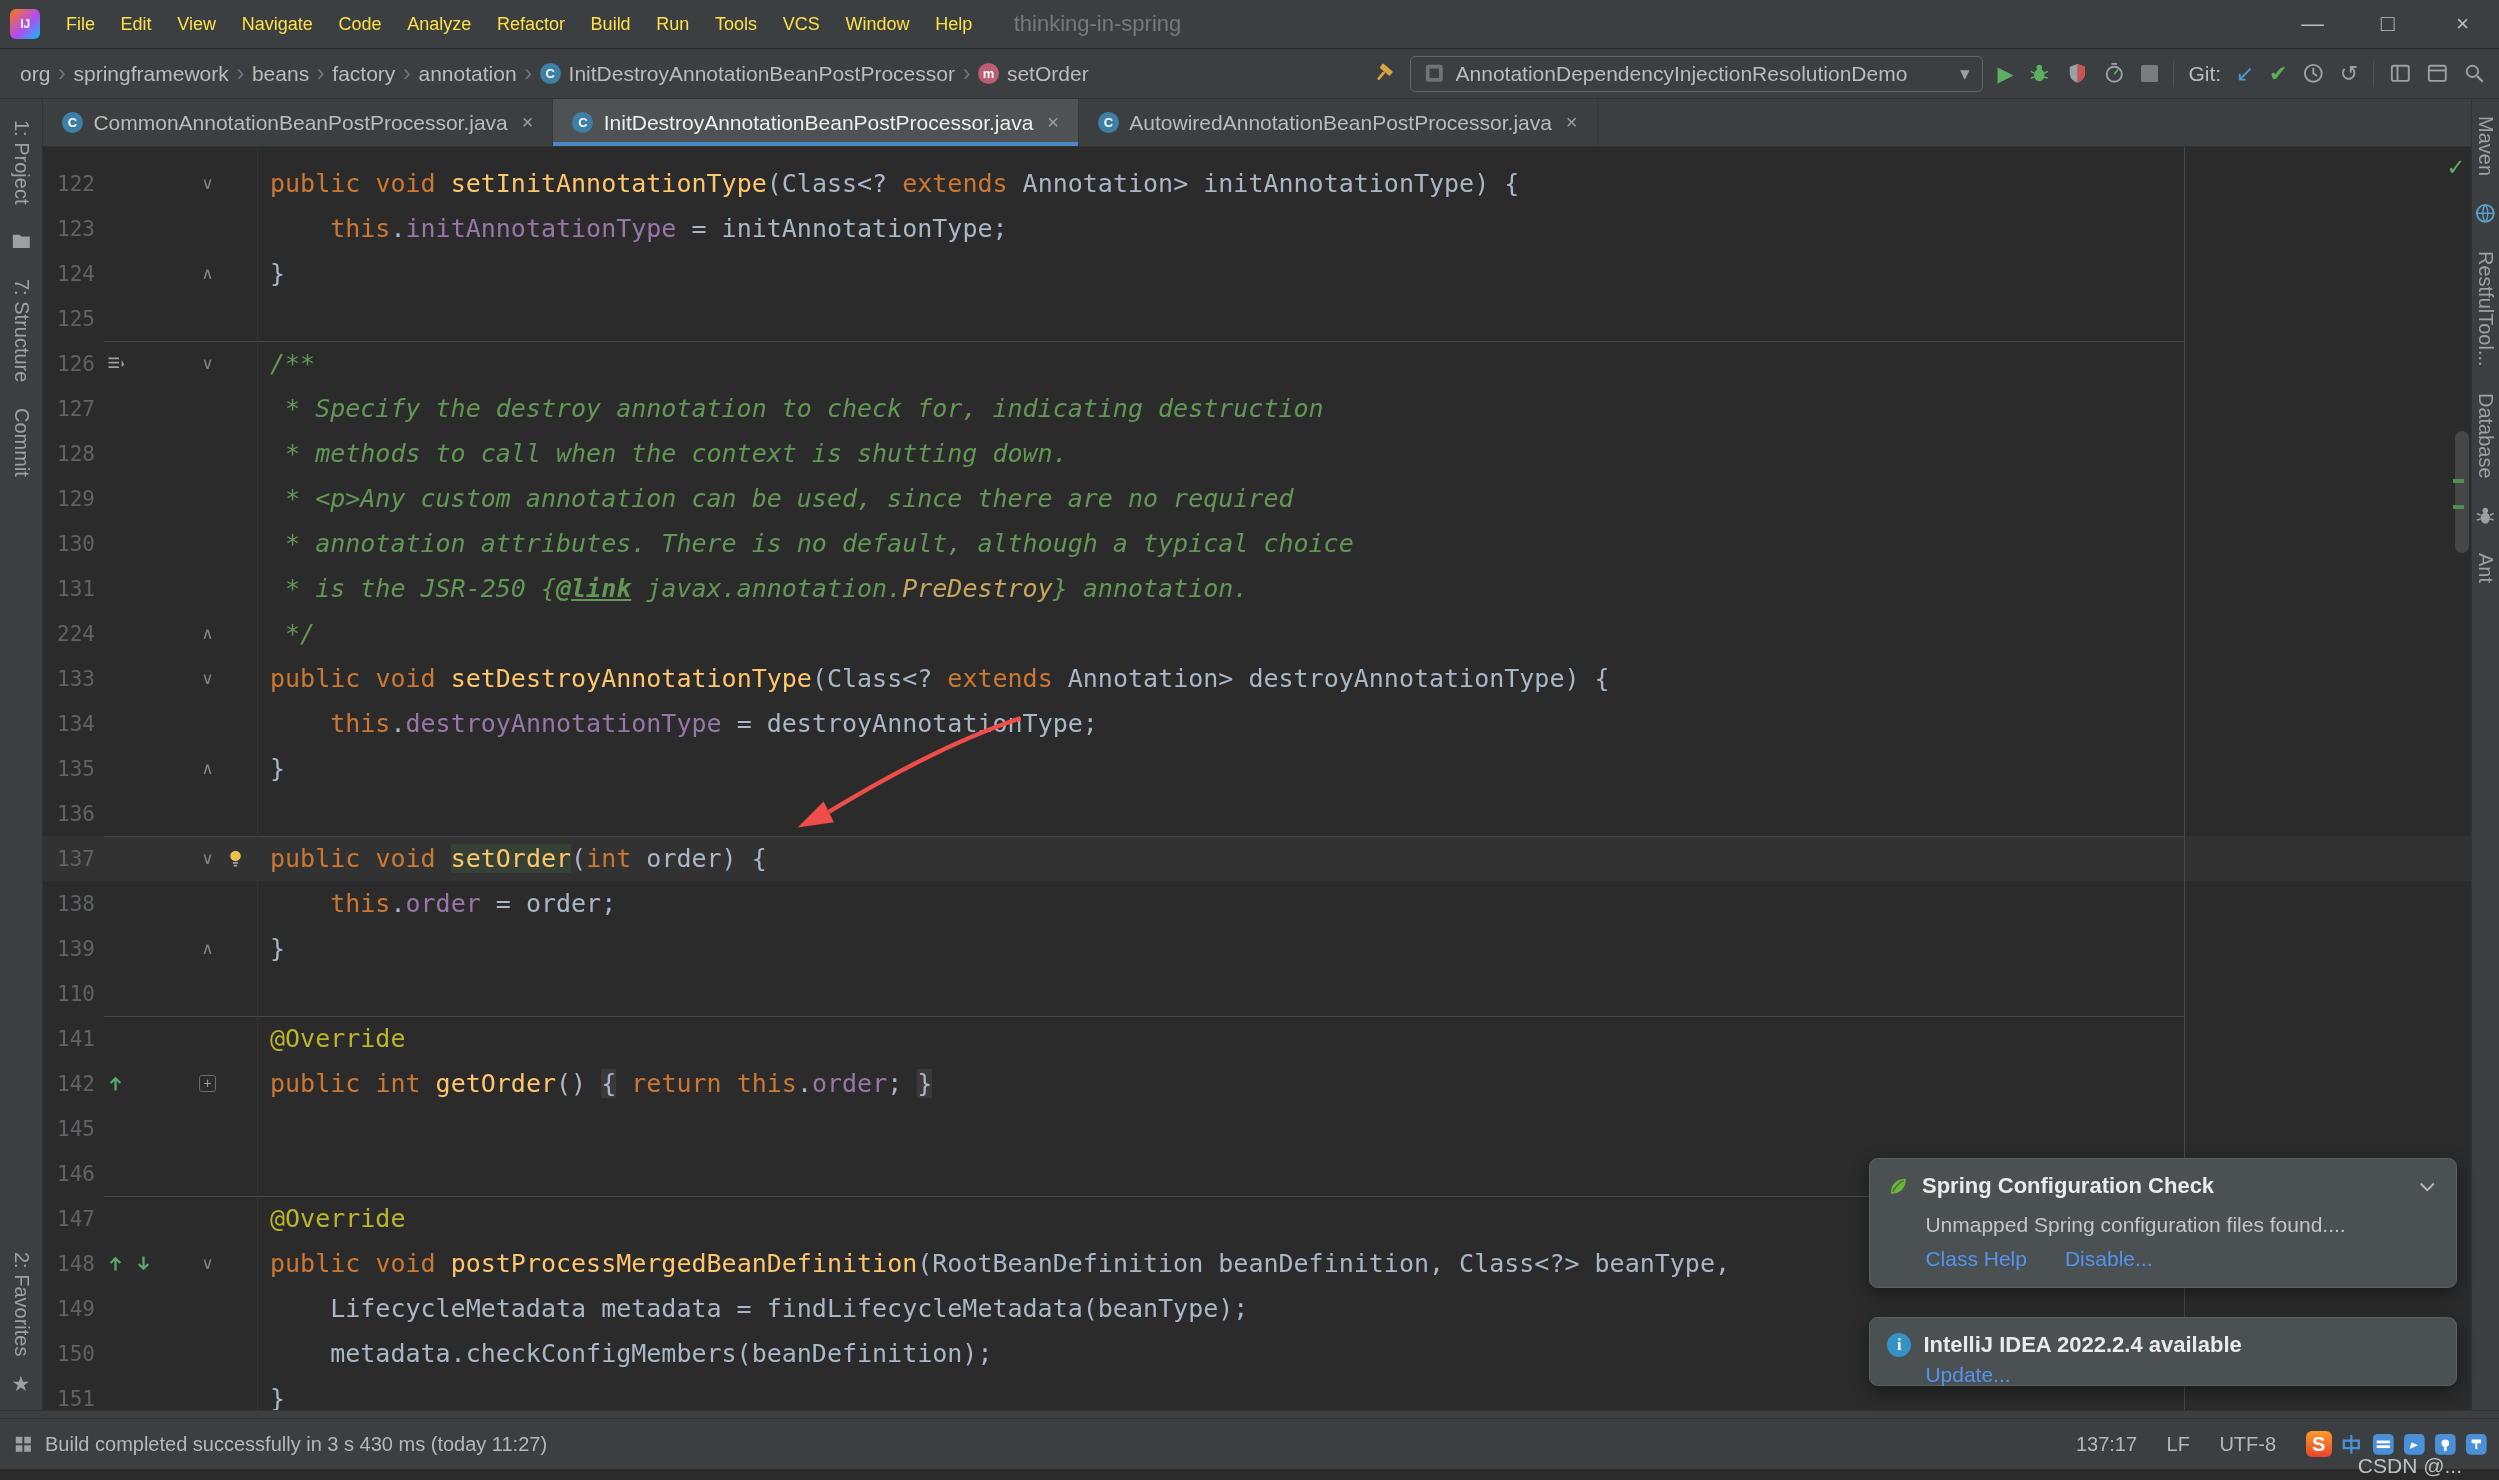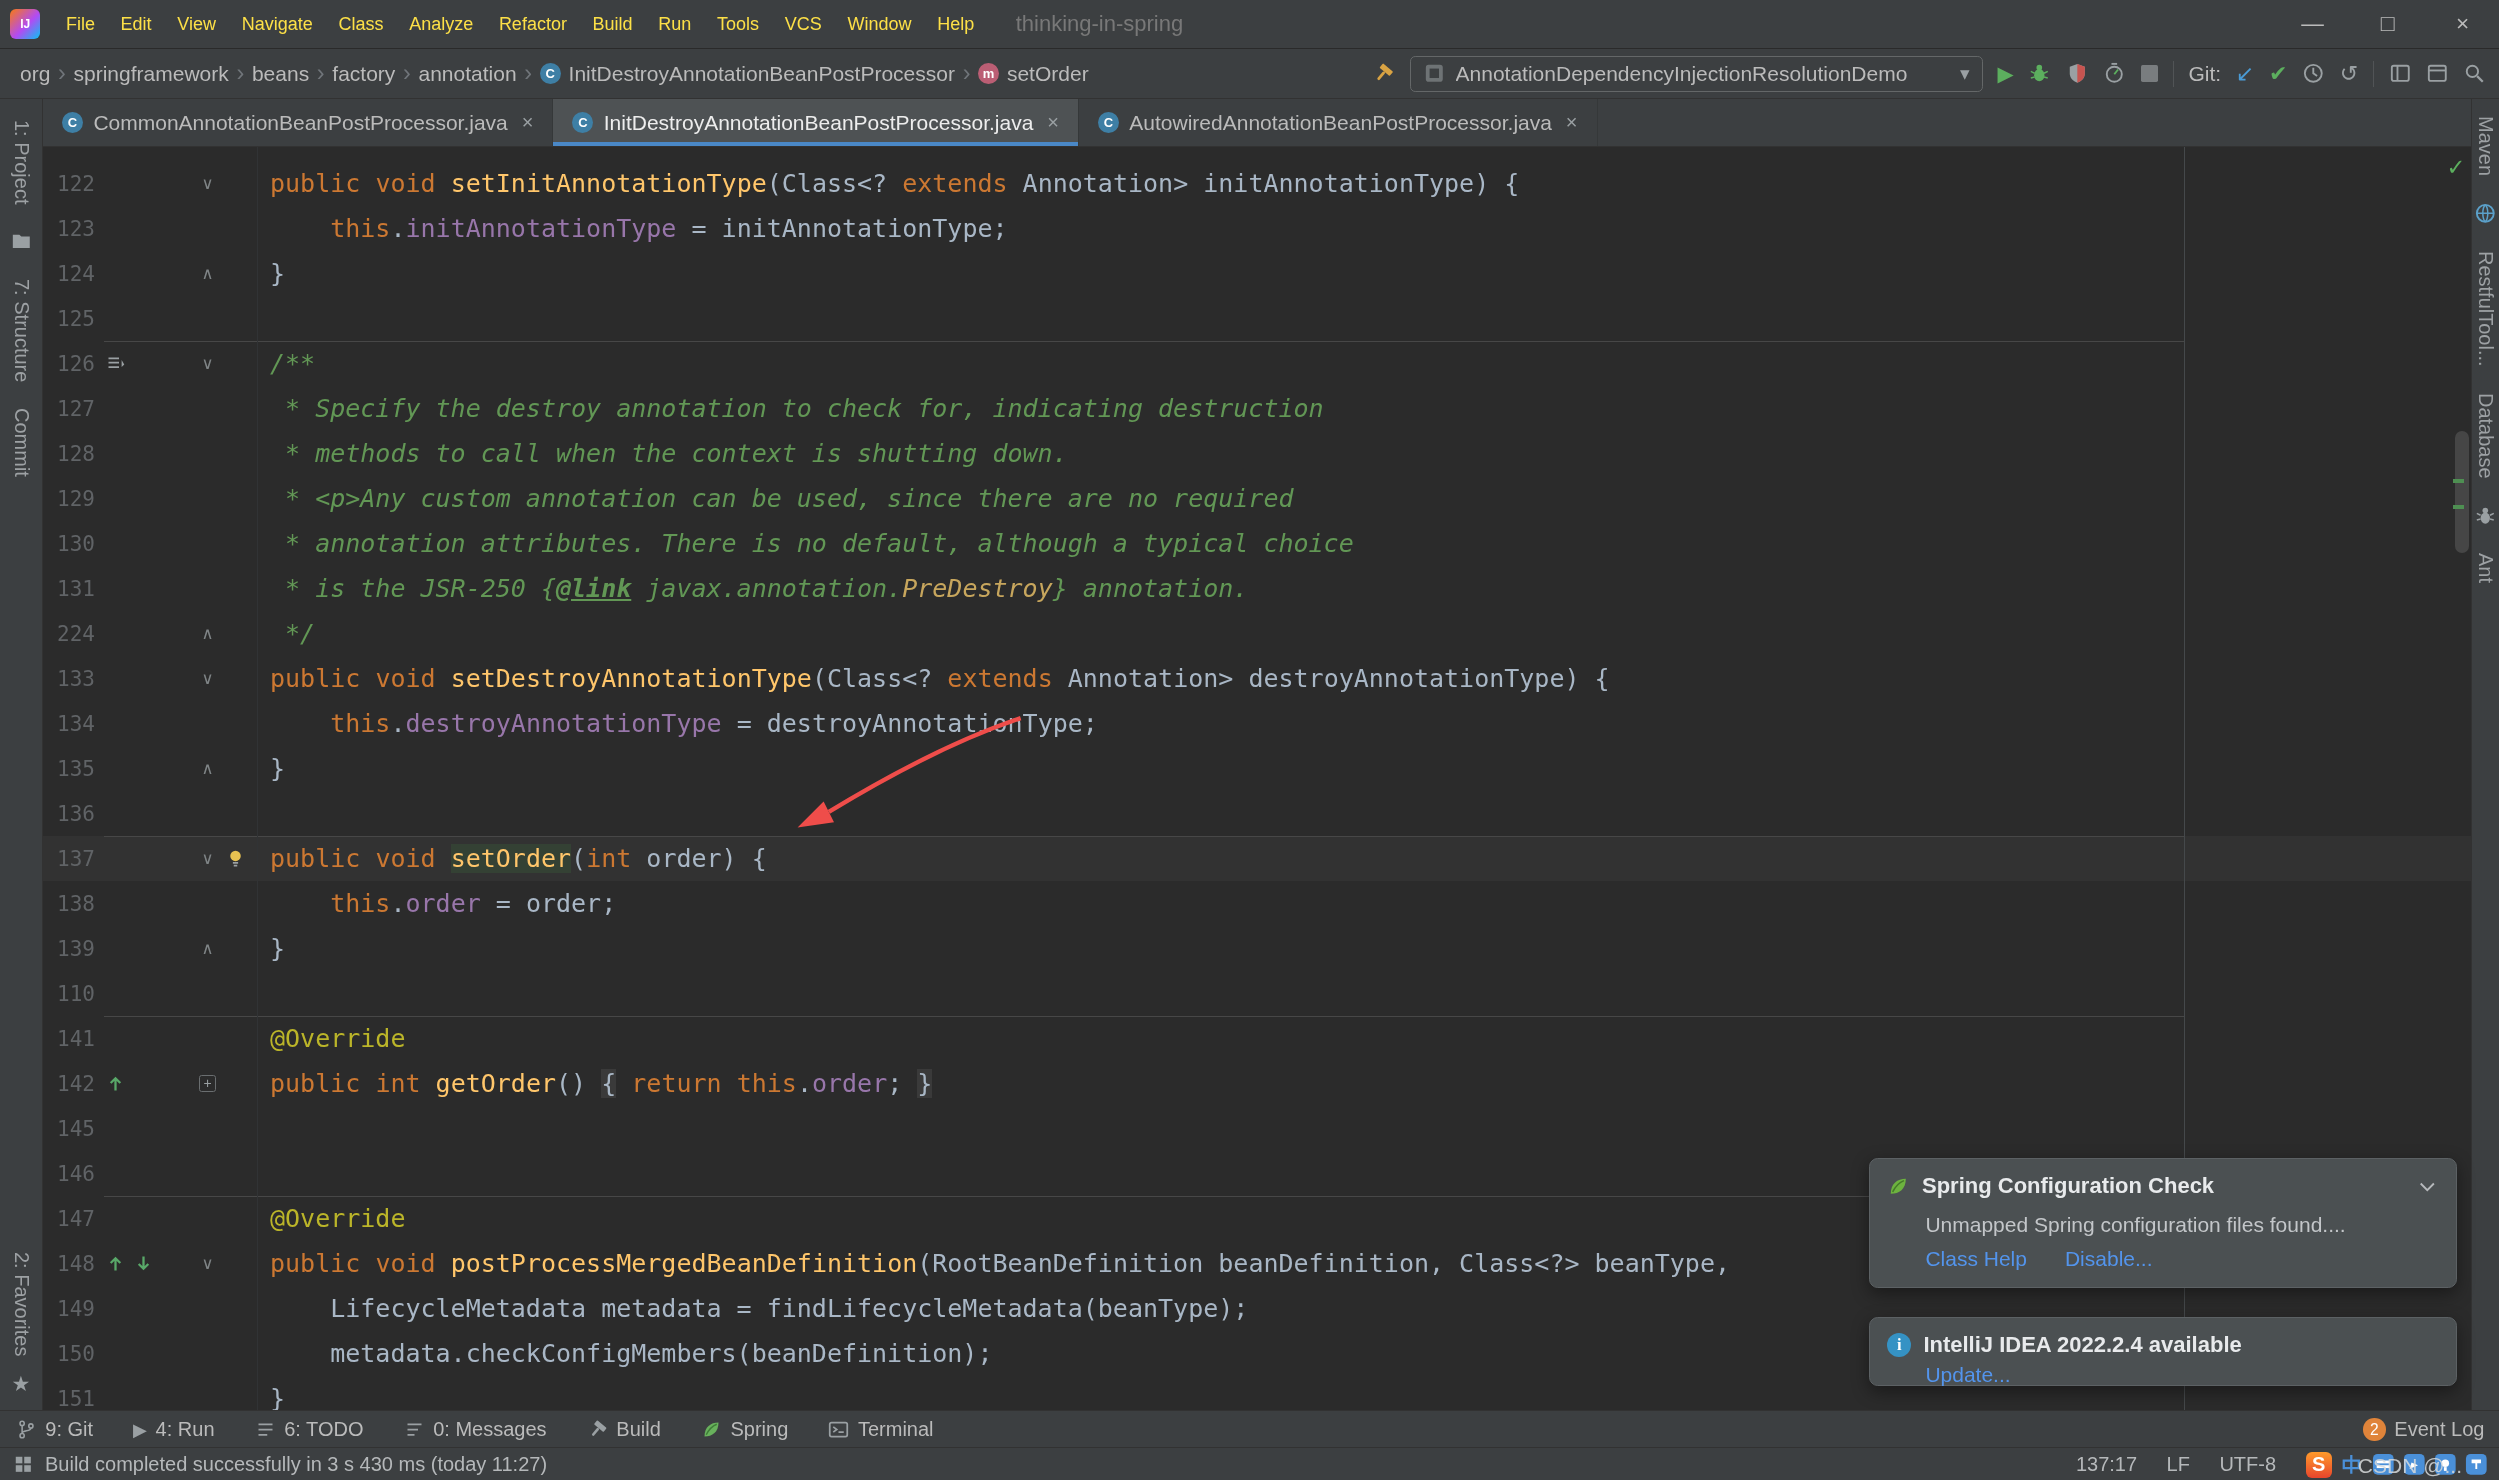--- a/index.html
+++ b/index.html
@@ -83,38 +83,38 @@
   .notif-links{margin:10.4px 0 0 38px;display:flex;gap:38px}
   #notif2 .notif-links{margin-top:5.2px}
   .link{color:#5394ec;font-size:21px}
   .info-ic{display:inline-flex;width:24px;height:24px;border-radius:50%;background:#3592c4;color:#fff;font-weight:bold;font-size:16.5px;align-items:center;justify-content:center;font-family:"Liberation Serif",serif;flex:none}
   
   .bottombar{position:absolute;left:0;right:0;bottom:33px;height:38px;background:#3c3f41;border-top:0.9px solid #323232;display:flex;align-items:center;padding:0 15.6px;gap:40px;font-size:20px;color:#bbb;z-index:10}
   .bbar-item{display:flex;align-items:center;gap:8.7px;white-space:nowrap}
   .bbar-item svg{width:21px;height:21px}
   .event-log{margin-left:auto;display:flex;align-items:center;gap:8.7px}
   .badge{display:inline-flex;width:22.6px;height:22.6px;border-radius:50%;background:#e0843a;color:#fff;font-size:15.6px;align-items:center;justify-content:center}
-  .statusbar{position:absolute;left:0;right:0;bottom:0;height:34px;background:#3c3f41;border-top:0.9px solid #323232;display:flex;align-items:center;padding:0 12px;font-size:20px;color:#b5b8ba;z-index:10}
+  .statusbar{position:absolute;left:0;right:0;bottom:12px;height:51px;background:#3c3f41;border-top:0.9px solid #323232;display:flex;align-items:center;padding:0 12px;font-size:20px;color:#b5b8ba;z-index:10}
   .status-msg{margin-left:10.4px;white-space:nowrap}
   .status-right{margin-left:auto;display:flex;align-items:center;gap:29.5px}
   .ime{display:flex;align-items:center;gap:8.7px}
   .sogou-s{display:inline-flex;width:26px;height:26px;border-radius:6px;background:linear-gradient(180deg,#ff9b2b,#e8452c);color:#fff;font-weight:bold;font-size:20px;align-items:center;justify-content:center}
   .watermark{position:absolute;right:38px;bottom:3.5px;font-size:21px;color:rgba(215,218,220,.85);z-index:50;pointer-events:none}
 </style>
 </head>
 <body>
 
 <div class="titlebar">
   <div class="app-logo">IJ</div>
   <nav class="menubar" id="menubar">
       <div class="menu-item">File</div>
       <div class="menu-item">Edit</div>
       <div class="menu-item">View</div>
       <div class="menu-item">Navigate</div>
-      <div class="menu-item">Class</div>
+      <div class="menu-item">Code</div>
       <div class="menu-item">Analyze</div>
       <div class="menu-item">Refactor</div>
       <div class="menu-item">Build</div>
       <div class="menu-item">Run</div>
       <div class="menu-item">Tools</div>
       <div class="menu-item">VCS</div>
       <div class="menu-item">Window</div>
       <div class="menu-item">Help</div>
     </nav>
   <div class="proj-title">thinking-in-spring</div>

